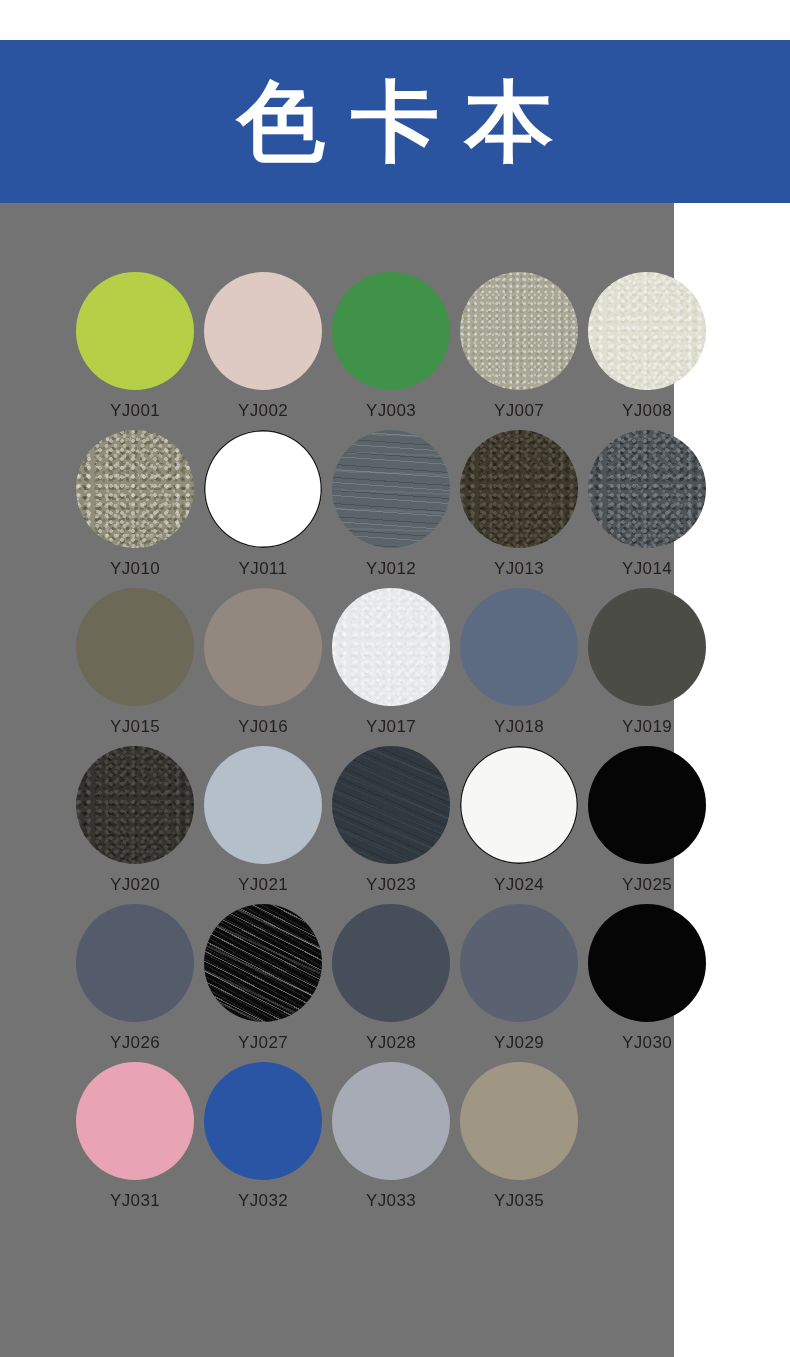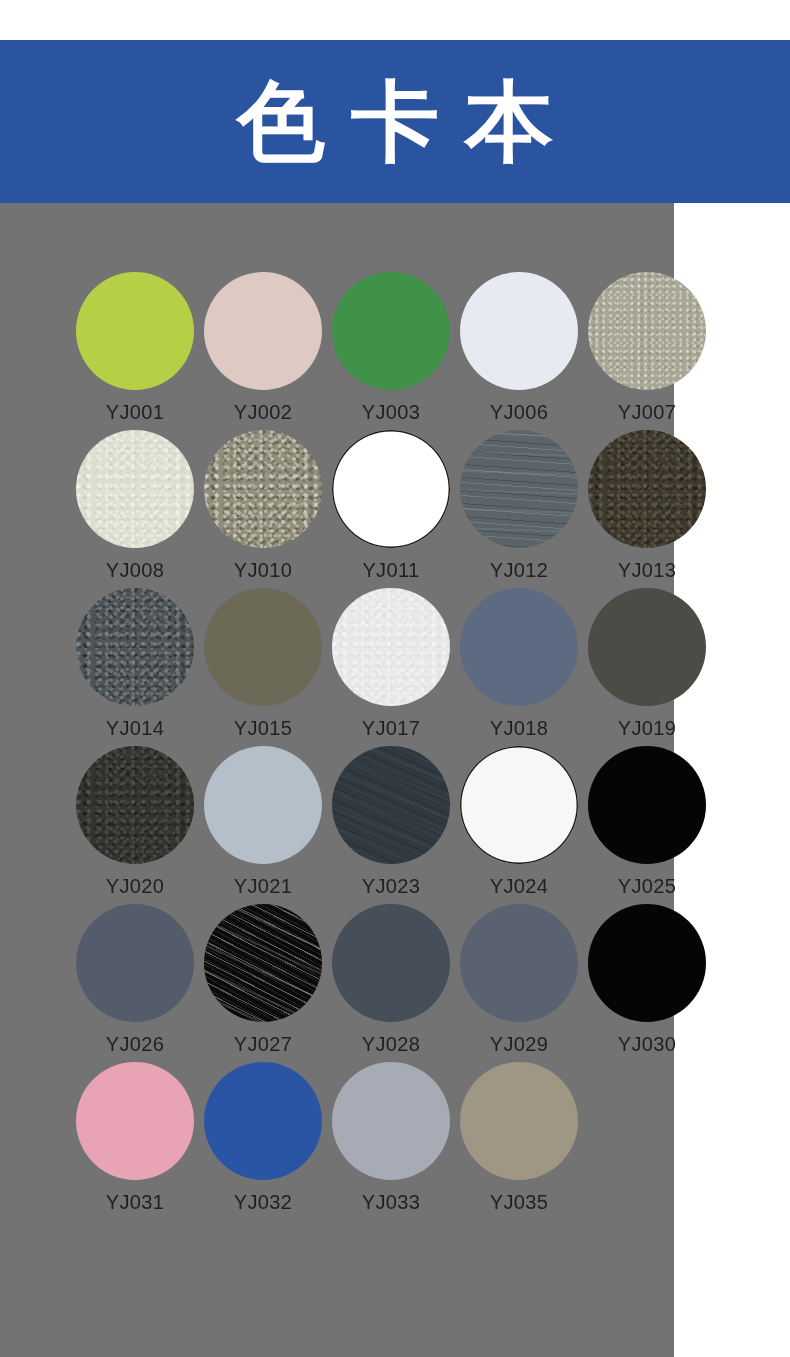--- a/index.html
+++ b/index.html
@@ -154,21 +154,21 @@
         rgba(255,255,255,.16) 0px, rgba(255,255,255,.16) 2px,
         rgba(255,255,255,.0) 2px, rgba(255,255,255,.0) 23px),
       repeating-linear-gradient(29deg,
         rgba(255,255,255,.10) 0px, rgba(255,255,255,.10) 1px,
         rgba(255,255,255,.0) 1px, rgba(255,255,255,.0) 5px);
   }
 
   .swatch-label {
     margin-top: 12px;
     font-family: "Liberation Sans", sans-serif;
-    font-size: 20px;
+    font-size: 17px;
     color: #231f20;
     letter-spacing: 0.4px;
     line-height: 1;
     white-space: nowrap;
   }
 </style>
 </head>
 <body>
 
 <div class="page">
@@ -191,26 +191,20 @@
         <div class="swatch-label">YJ002</div>
       </div>
       <div class="swatch">
         <div class="disc-wrap">
           <div class="disc" style="background-color: rgb(63, 146, 71);"></div>
         </div>
         <div class="swatch-label">YJ003</div>
       </div>
       <div class="swatch">
         <div class="disc-wrap">
-          <div class="disc" style="background-color: rgb(231, 234, 240);"></div>
-        </div>
-        <div class="swatch-label">YJ006</div>
-      </div>
-      <div class="swatch">
-        <div class="disc-wrap">
           <div class="disc" style="background-color: rgb(169, 167, 149);"></div>
           <div class="tex grain"></div>
         </div>
         <div class="swatch-label">YJ007</div>
       </div>
       <div class="swatch">
         <div class="disc-wrap">
           <div class="disc" style="background-color: rgb(223, 224, 210);"></div>
           <div class="tex pebble"></div>
         </div>
@@ -251,20 +245,26 @@
         <div class="swatch-label">YJ014</div>
       </div>
       <div class="swatch">
         <div class="disc-wrap">
           <div class="disc" style="background-color: rgb(109, 105, 87);"></div>
         </div>
         <div class="swatch-label">YJ015</div>
       </div>
       <div class="swatch">
         <div class="disc-wrap">
+          <div class="disc" style="background-color: rgb(147, 136, 127);"></div>
+        </div>
+        <div class="swatch-label">YJ016</div>
+      </div>
+      <div class="swatch">
+        <div class="disc-wrap">
           <div class="disc" style="background-color: rgb(232, 233, 235);"></div>
           <div class="tex pebble"></div>
         </div>
         <div class="swatch-label">YJ017</div>
       </div>
       <div class="swatch">
         <div class="disc-wrap">
           <div class="disc" style="background-color: rgb(93, 107, 130);"></div>
         </div>
         <div class="swatch-label">YJ018</div>

